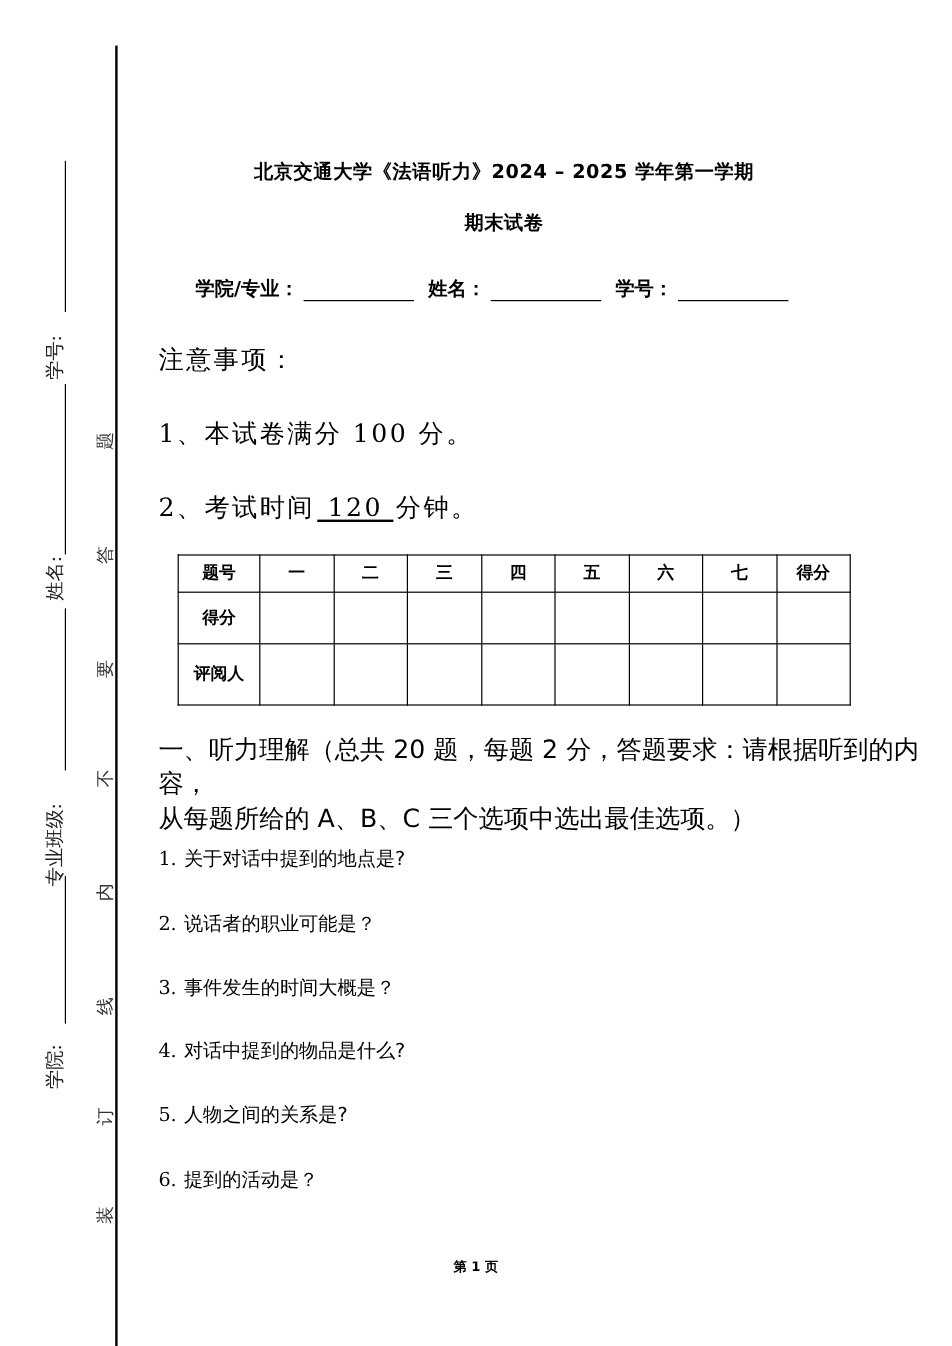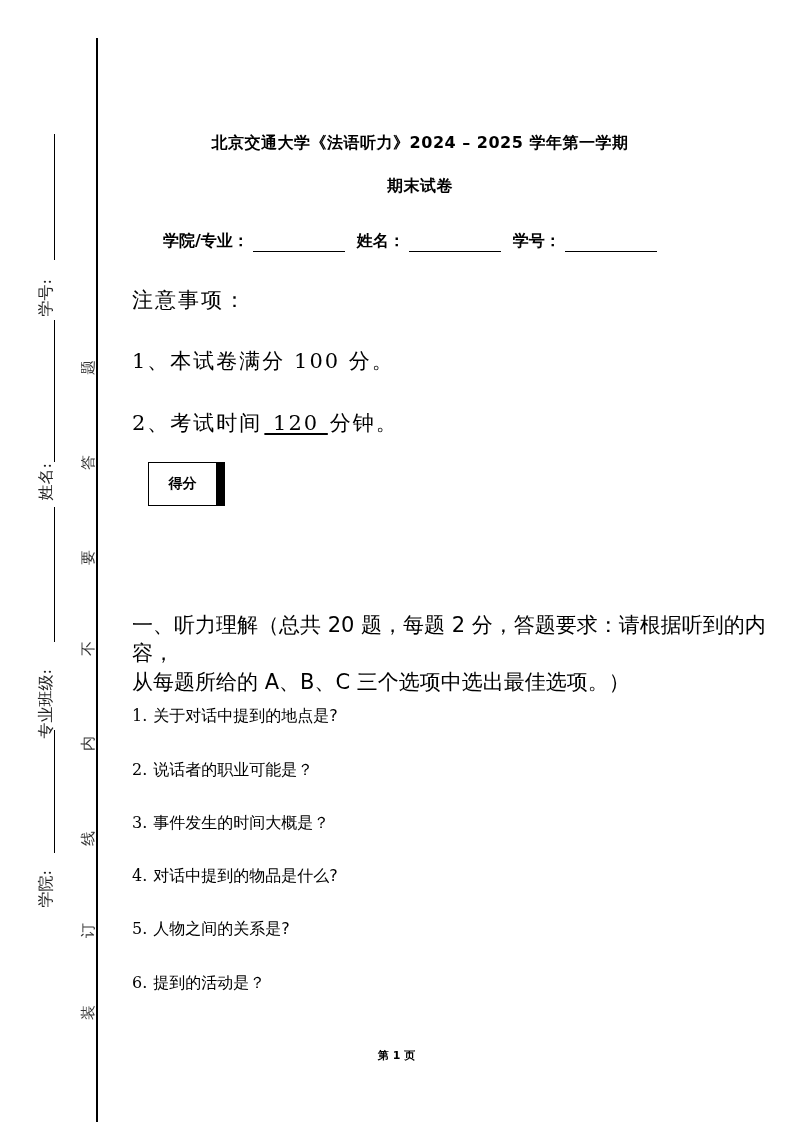--- a/index.html
+++ b/index.html
@@ -2,21 +2,21 @@
 <html><head>
   <meta charset="utf-8">
   <style>
     html, body { margin: 0; padding: 0; background: #ffffff; }
     body { width: 793px; height: 1122px; position: relative; overflow: hidden; color: #000; font-family: "DejaVu Sans", sans-serif; }
     .binding-line { position: absolute; left: 96px; top: 38px; width: 1.5px; height: 1084px; background: #000; }
     .field-line { position: absolute; left: 54px; width: 1.2px; background: #000; }
     .vlabel { position: absolute; transform: rotate(-90deg); transform-origin: center center; white-space: nowrap; font-family: "DejaVu Serif", serif; font-size: 16px; color: #222; }
     .vchar { position: absolute; left: 79px; transform: rotate(-90deg); font-family: "DejaVu Serif", serif; font-size: 15px; color: #333; width: 18px; text-align: center; }
     .title { position: absolute; left: 120px; width: 600px; text-align: center; font-weight: bold; font-size: 16px; letter-spacing: 0.5px; }
-    .info-row { position: absolute; top: 231px; left: 163px; font-size: 16px; font-weight: bold; display: flex; align-items: flex-end; }
+    .info-row { position: absolute; top: 231px; left: 163px; font-size: 16px; font-weight: bold; display: flex; align-items: center; }
     .info-row .blank { display: inline-block; width: 92px; border-bottom: 1.2px solid #000; height: 17px; margin: 0 12px 0 4px; }
     .text { position: absolute; left: 132px; font-family: "DejaVu Serif", serif; font-size: 21px; letter-spacing: 2px; }
     .underline { text-decoration: underline; text-underline-offset: 3px; padding: 0 2px; }
     table.score { position: absolute; left: 148px; top: 462px; border-collapse: collapse; }
     table.score td { border: 1.3px solid #000; text-align: center; font-weight: bold; font-size: 14px; padding: 0; }
     table.score tr.r1 td { height: 30px; }
     table.score tr.r2 td { height: 42px; }
     table.score tr.r3 td { height: 50px; }
     table.score td.c0 { width: 67px; }
     table.score td.cn { width: 60.5px; }
@@ -61,22 +61,44 @@
 </div>
 
 <div class="text" style="top:286px;">注意事项：</div>
 <div class="text" style="top:347px;">1、本试卷满分 100 分。</div>
 <div class="text" style="top:409px;">
   <span>2、考试时间</span><span class="underline"> 120 </span><span>分钟。</span>
 </div>
 
 <table class="score">
   <tbody>
+      <tr class="r1">
+    <td class="c0">题号</td>
+    <td class="cn">一</td>
+    <td class="cn">二</td>
+    <td class="cn">三</td>
+    <td class="cn">四</td>
+    <td class="cn">五</td>
+    <td class="cn">六</td>
+    <td class="cn">七</td>
+    <td class="cn">得分</td>
+  </tr>
   <tr class="r2">
     <td class="c0">得分</td>
+    <td></td>
+    <td></td>
+    <td></td>
+    <td></td>
+    <td></td>
+    <td></td>
+    <td></td>
+    <td></td>
+  </tr>
+  <tr class="r3">
+    <td class="c0">评阅人</td>
     <td></td>
     <td></td>
     <td></td>
     <td></td>
     <td></td>
     <td></td>
     <td></td>
     <td></td>
   </tr>
 </tbody>

